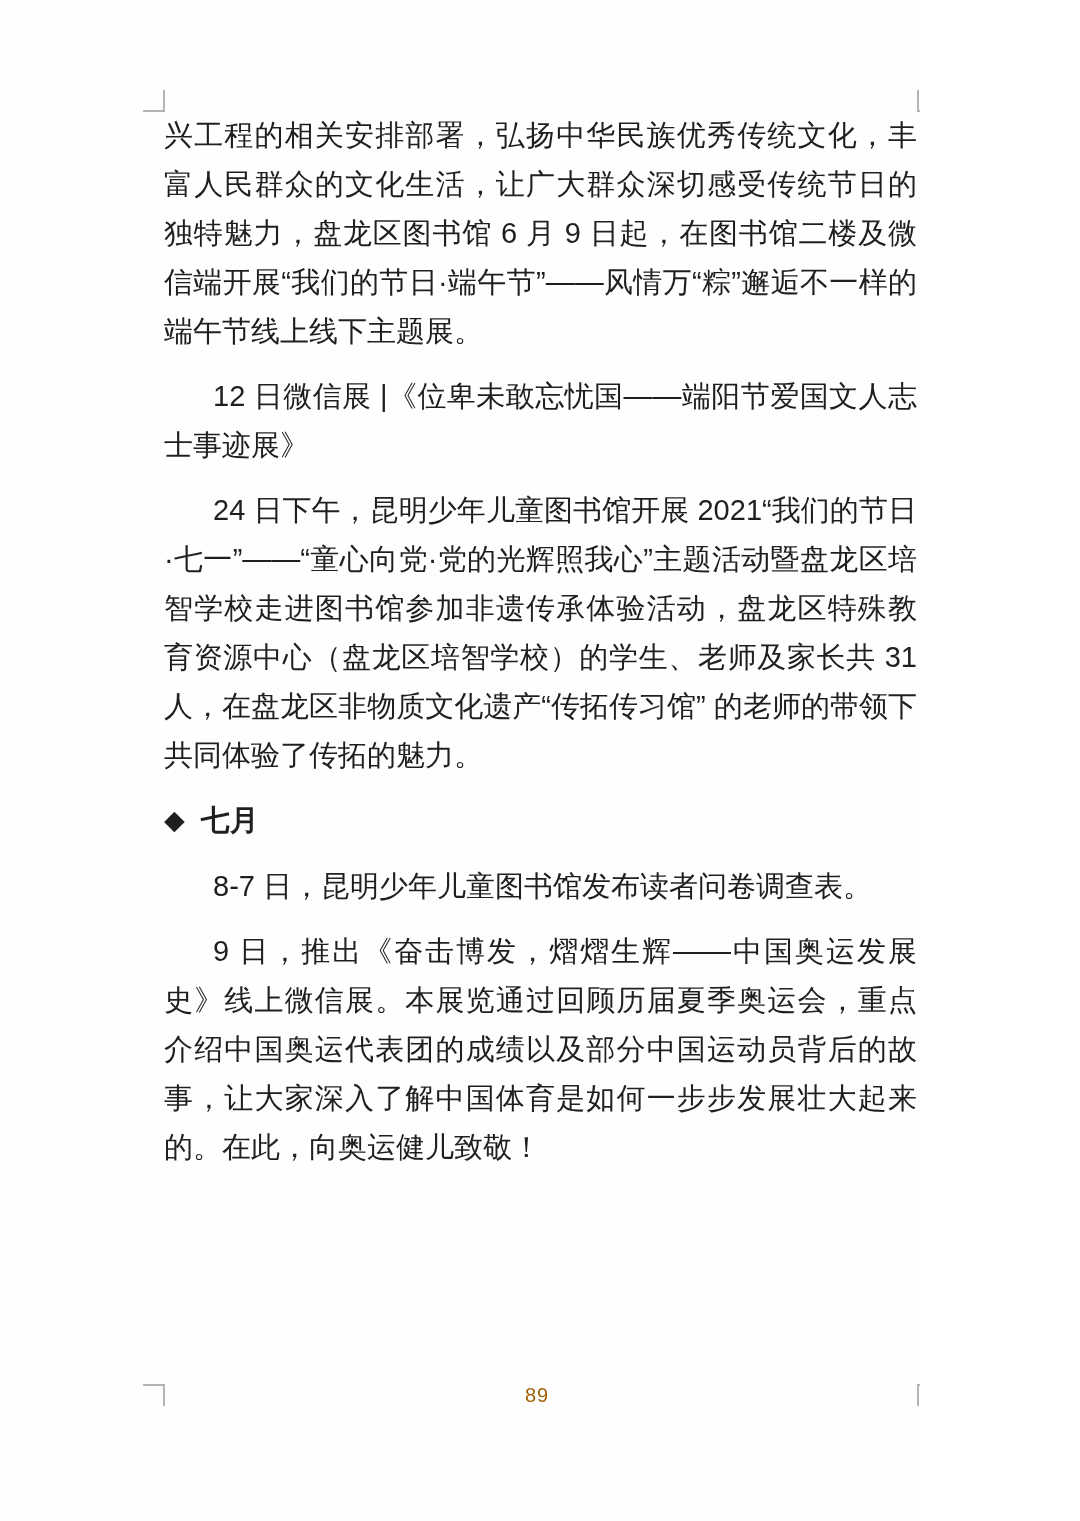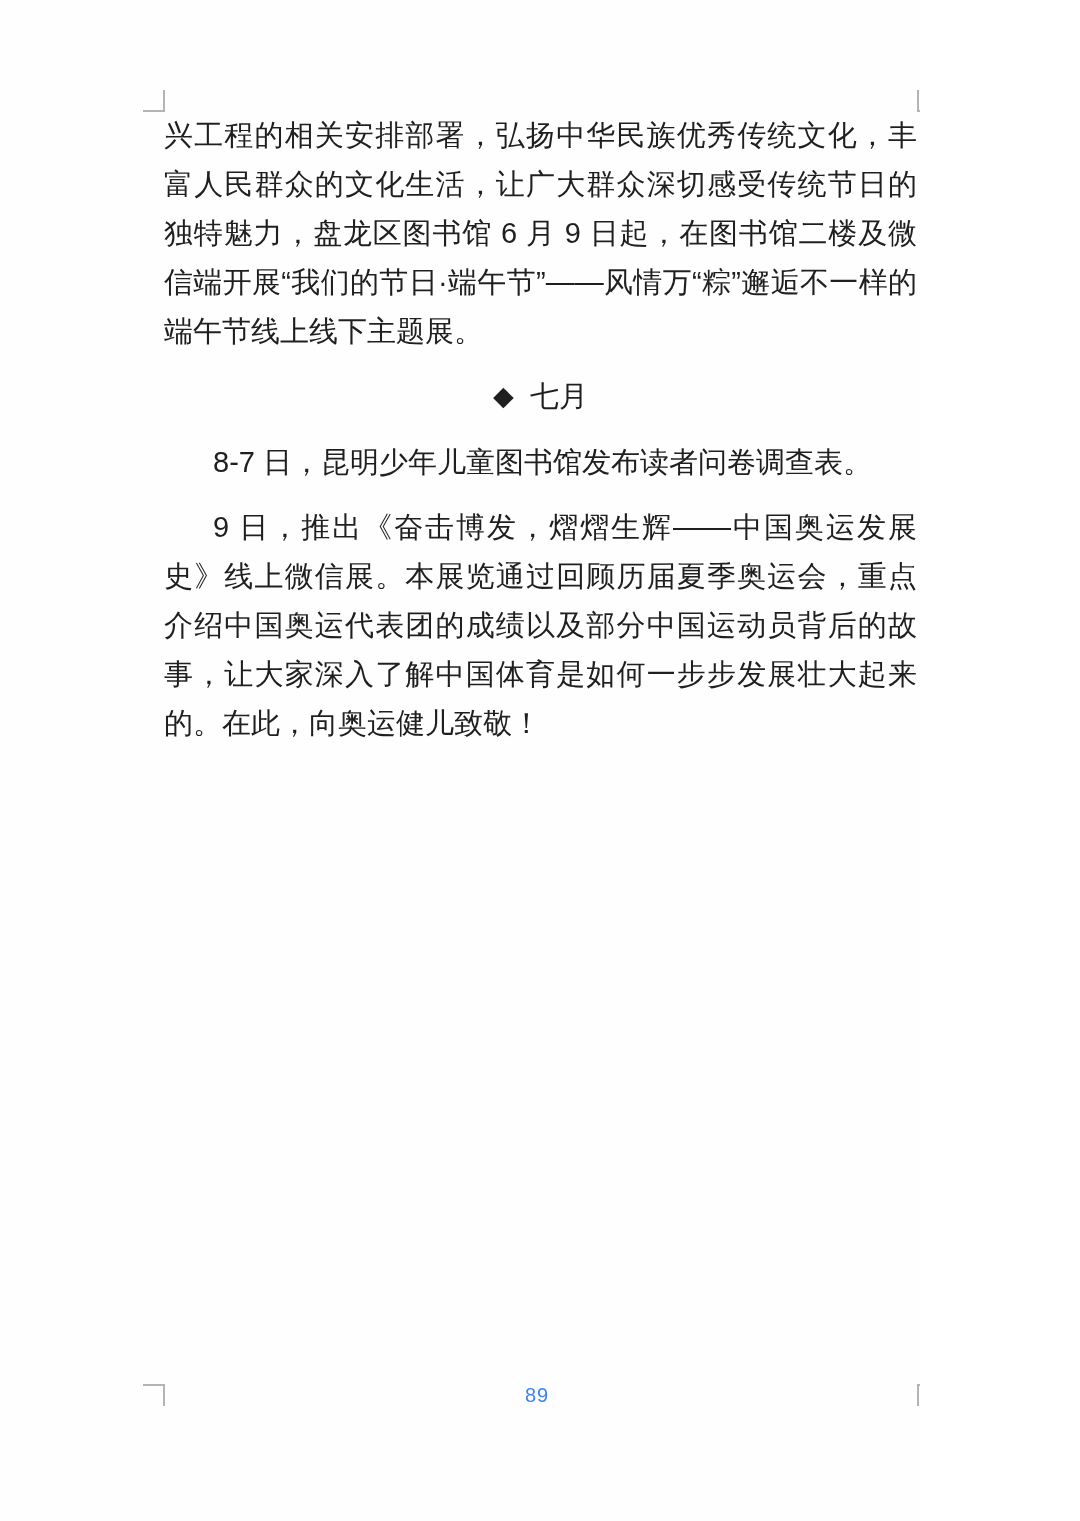--- a/index.html
+++ b/index.html
@@ -27,22 +27,22 @@
     text-justify: inter-ideograph;
     word-break: break-all;
   }
   .content p {
     margin: 0 0 16px 0;
   }
   .content p.indent {
     text-indent: 49px;
   }
   .content p.heading {
-    font-weight: 400;
-    text-align: center;
+    font-weight: 700;
+    text-align: left;
     text-indent: 0;
   }
   .bullet {
     display: inline-block;
     font-size: 27px;
     margin-right: 16px;
     transform: translateY(-1px);
   }
   
   .crop {
@@ -56,35 +56,37 @@
   .crop.bl { left: 143px; top: 1384px; border-right: 2px solid #b4b4b4; border-top: 2px solid #b4b4b4; }
   .crop.br { left: 917px; top: 1384px; border-left: 2px solid #b4b4b4;  border-top: 2px solid #b4b4b4; }
   .page-number {
     position: absolute;
     left: 0;
     top: 1384px;
     width: 1074px;
     text-align: center;
     font-size: 20px;
     letter-spacing: 1px;
-    color: #3b82f6;
+    color: #a16207;
   }
 </style>
 </head>
 <body>
 
 <div class="doc-page">
 
   <div class="crop tl"></div>
   <div class="crop tr"></div>
   <div class="crop bl"></div>
   <div class="crop br"></div>
 
   <div class="content">
       <p class="">兴工程的相关安排部署，弘扬中华民族优秀传统文化，丰富人民群众的文化生活，让广大群众深切感受传统节日的独特魅力，盘龙区图书馆 6 月 9 日起，在图书馆二楼及微信端开展“我们的节日·端午节”——风情万“粽”邂逅不一样的端午节线上线下主题展。</p>
+      <p class="indent">12 日微信展 |《位卑未敢忘忧国——端阳节爱国文人志士事迹展》</p>
+      <p class="indent">24 日下午，昆明少年儿童图书馆开展 2021“我们的节日·七一”——“童心向党·党的光辉照我心”主题活动暨盘龙区培智学校走进图书馆参加非遗传承体验活动，盘龙区特殊教育资源中心（盘龙区培智学校）的学生、老师及家长共 31 人，在盘龙区非物质文化遗产“传拓传习馆” 的老师的带领下共同体验了传拓的魅力。</p>
       <p class="heading"><span class="bullet">◆</span><span>七月</span></p>
       <p class="indent">8-7 日，昆明少年儿童图书馆发布读者问卷调查表。</p>
       <p class="indent">9 日，推出《奋击博发，熠熠生辉——中国奥运发展史》线上微信展。本展览通过回顾历届夏季奥运会，重点介绍中国奥运代表团的成绩以及部分中国运动员背后的故事，让大家深入了解中国体育是如何一步步发展壮大起来的。在此，向奥运健儿致敬！</p>
     </div>
 
   <div class="page-number">89</div>
 
 </div>
 
 </body></html>

